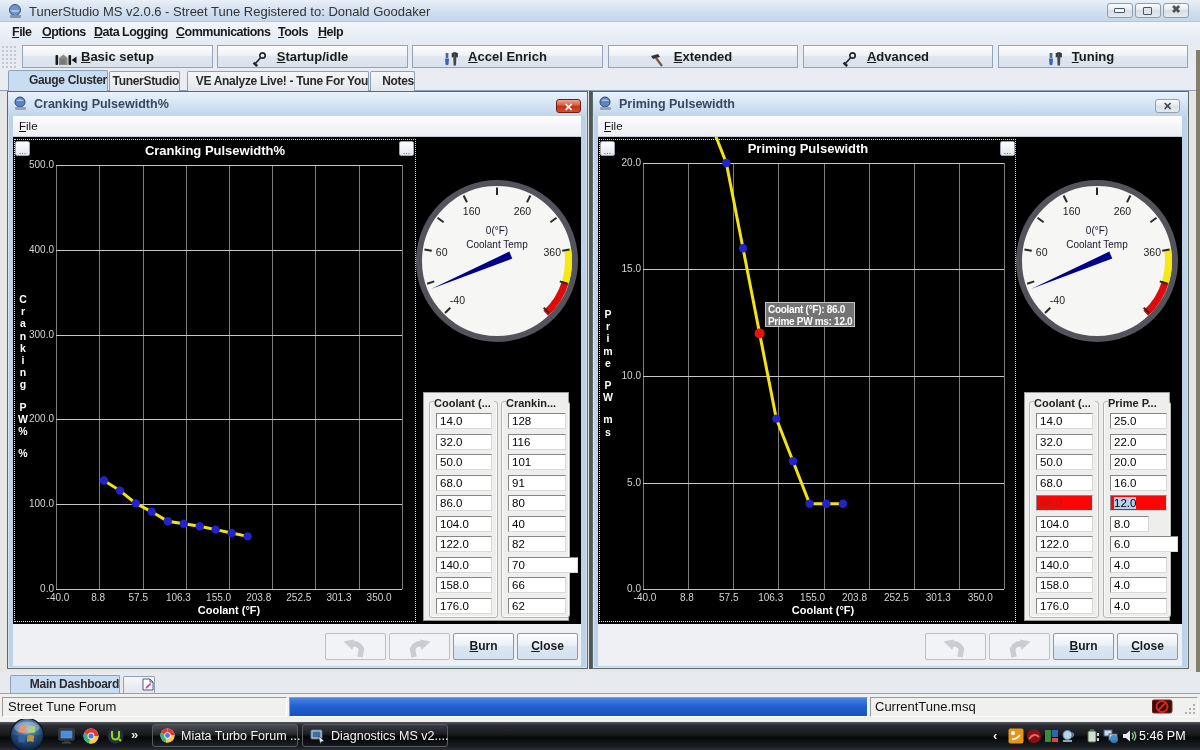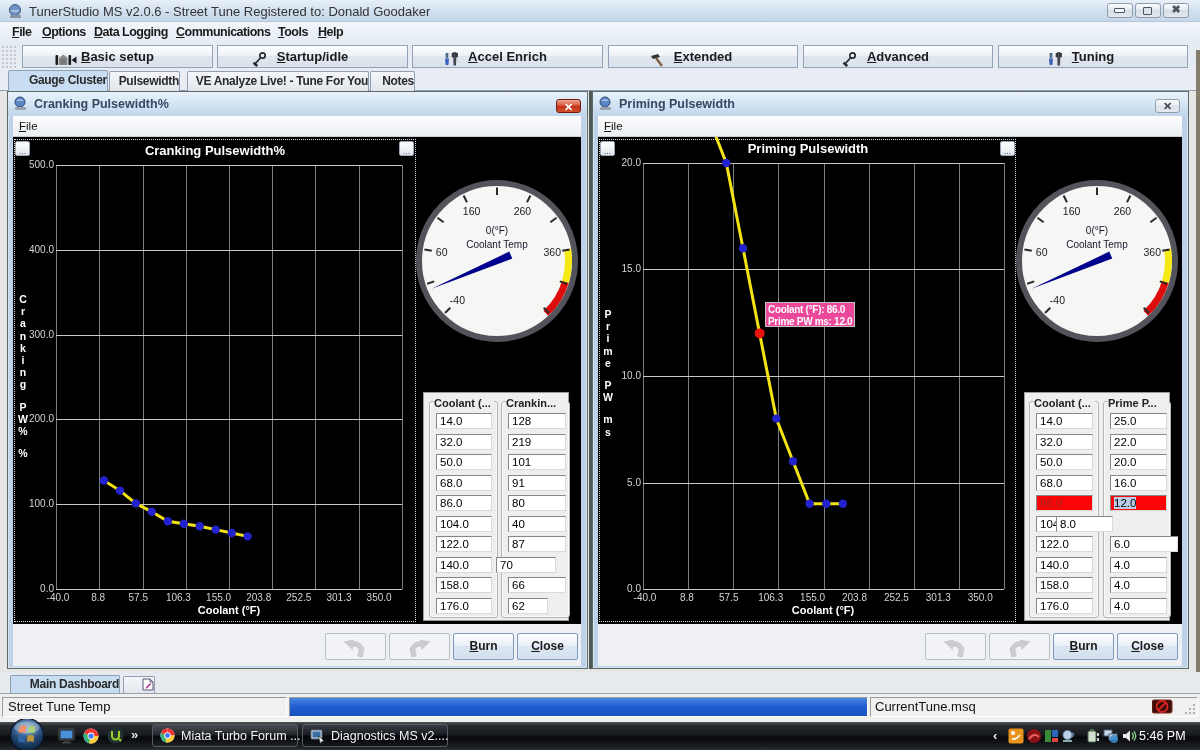--- a/index.html
+++ b/index.html
@@ -57,21 +57,21 @@
  white-space:nowrap;overflow:hidden;background:#eeeeec;line-height:12px}
 .tf{position:absolute;height:16px;background:#fff;font-size:11.5px;color:#000;
  border:1px solid #d9d9d9;border-top-color:#868686;border-left-color:#868686;
  padding-left:3px;line-height:14px;white-space:nowrap;overflow:hidden}
 .closeR{position:absolute;width:25px;height:14px;border:1px solid #6e1d10;border-radius:3px;
  background:linear-gradient(#efa18e,#d95b40 45%,#c03014 50%,#d2502e);}
 .closeR span{position:absolute;left:0;right:0;top:0;text-align:center;font-size:11px;font-weight:700;color:#fff;line-height:14px}
 .closeG{position:absolute;width:25px;height:14px;border:1px solid #96a0ac;border-radius:3px;
  background:linear-gradient(#fafbfc,#e7ebf0 45%,#dbe1e8 50%,#e3e8ee)}
 .closeG span{position:absolute;left:0;right:0;top:0;text-align:center;font-size:11px;font-weight:700;color:#3c4550;line-height:13px}
-.tooltip{position:absolute;background:#ec4899;border:1px solid #c4c4c4;color:#fdfdfd;
+.tooltip{position:absolute;background:#737373;border:1px solid #c4c4c4;color:#fdfdfd;
  font-size:10px;font-weight:700;letter-spacing:-0.3px;line-height:12px;padding:0.5px 2px;white-space:nowrap}
 
 #dashtabs{position:absolute;left:0;top:672px;width:1200px;height:22px;background:#e7eaee;
  border-bottom:1px solid #98a2ae}
 #statusbar{position:absolute;left:0;top:694px;width:1200px;height:28px;background:#f0f0ee}
 .scell{position:absolute;height:20px;border:1px solid #fff;
  border-top-color:#9a9a9a;border-left-color:#9a9a9a;font-size:13px;color:#111}
 #taskbar{position:absolute;left:0;top:722px;width:1200px;height:28px;
  background:linear-gradient(#53565c,#292c31 12%,#17191d 45%,#07080a 55%,#1a1d22 88%,#2c3036)}
 .taskbtn{position:absolute;top:2px;height:23px;border:1px solid #585b61;border-radius:3px;
@@ -174,21 +174,21 @@
 <div class="tbtn" style="left:998px;top:45px;width:190px"><span style="position:relative"><svg style="position:absolute;left:-26px;top:2px" width="22" height="17" viewBox="0 0 22 17">
         <g>
           <path d="M3.5 2 h3 l-0.3 5 h-2.4 z" fill="#4a6a8a"></path>
           <path d="M3 7.5 h4 l-0.5 6 q-1.5 1.5 -3 0 z" fill="#3a62b8"></path>
           <path d="M10.5 2 v3.5 h1.4 v-3.5 h1.8 v3.5 h1.4 v-3.5" stroke="#33363c" stroke-width="1.6" fill="none"></path>
           <path d="M11.2 5 h3.2 l-0.4 9.5 h-2.4 z" fill="#44474e"></path>
         </g>
       </svg><u>T</u>uning</span></div>
 <div id="tabbar"></div>
 <div class="tab sel" style="left:8px;top:70px;width:100px;height:21px">Gauge Cluster</div>
-<div class="tab" style="left:109px;top:71px;width:71px;height:20px">Pulsewidth</div>
+<div class="tab" style="left:109px;top:71px;width:71px;height:20px">TunerStudio</div>
 <div class="tab" style="left:187px;top:71px;width:182px;height:20px">VE Analyze Live! - Tune For You</div>
 <div class="tab" style="left:370px;top:71px;width:45px;height:20px">Notes</div>
 <div id="mdi"></div>
 <div class="abs" style="left:589px;top:91px;width:3px;height:578px;background:#4f5a56"></div>
 <div class="abs" style="left:1196px;top:50px;width:4px;height:672px;background:#847d6b"></div>
 <div class="win" style="left:7px;top:91px;width:581px;height:578px"></div>
 <div class="wtitle" style="left:8px;top:92px;width:579px;height:24px">
     <span class="txt" style="left:26px">Cranking Pulsewidth%</span>
   </div>
 <svg class="abs" style="left:13px;top:96px" width="15" height="15" viewBox="0 0 15 15">
@@ -288,37 +288,37 @@
 <polygon points="19.6,112.7 97.3,75.6 100.3,82.6" fill="#00008c"></polygon>
 </svg>
 <div class="tpanel" style="left:423px;top:392px;width:146px;height:229px"></div>
 <div class="cbox" style="left:429px;top:401px;width:69px;height:217px"></div>
 <div class="cbox" style="left:501px;top:401px;width:69px;height:217px"></div>
 <div class="thead" style="left:434px;top:397px;width:60px">Coolant (...</div>
 <div class="thead" style="left:506px;top:397px;width:62px">Crankin...</div>
 <div class="tf" style="left:436px;top:413px;width:56px">14.0</div>
 <div class="tf" style="left:508px;top:413px;width:58px">128</div>
 <div class="tf" style="left:436px;top:434px;width:56px">32.0</div>
-<div class="tf" style="left:508px;top:434px;width:58px">219</div>
+<div class="tf" style="left:508px;top:434px;width:58px">116</div>
 <div class="tf" style="left:436px;top:454px;width:56px">50.0</div>
 <div class="tf" style="left:508px;top:454px;width:58px">101</div>
 <div class="tf" style="left:436px;top:475px;width:56px">68.0</div>
 <div class="tf" style="left:508px;top:475px;width:58px">91</div>
 <div class="tf" style="left:436px;top:495px;width:56px">86.0</div>
 <div class="tf" style="left:508px;top:495px;width:58px">80</div>
 <div class="tf" style="left:436px;top:516px;width:56px">104.0</div>
 <div class="tf" style="left:508px;top:516px;width:58px">40</div>
 <div class="tf" style="left:436px;top:536px;width:56px">122.0</div>
-<div class="tf" style="left:508px;top:536px;width:58px">87</div>
+<div class="tf" style="left:508px;top:536px;width:58px">82</div>
 <div class="tf" style="left:436px;top:557px;width:56px">140.0</div>
-<div class="tf" style="left:496px;top:557px;width:60px">70</div>
+<div class="tf" style="left:508px;top:557px;width:70px">70</div>
 <div class="tf" style="left:436px;top:577px;width:56px">158.0</div>
 <div class="tf" style="left:508px;top:577px;width:58px">66</div>
 <div class="tf" style="left:436px;top:598px;width:56px">176.0</div>
-<div class="tf" style="left:508px;top:598px;width:40px">62</div>
+<div class="tf" style="left:508px;top:598px;width:58px">62</div>
 <div class="botband" style="left:13px;top:624px;width:568px;height:42px"></div>
 <div class="ibtn" style="left:325px;top:633px"></div>
 <svg class="abs" style="left:340px;top:636px" width="30" height="24" viewBox="0 0 30 24">
     <g transform="">
       <path d="M11 8.5 A 8 8 0 0 1 21.5 13 L20 21" fill="none" stroke="#caccd1" stroke-width="5.5"></path>
       <path d="M3.5 5.5 L14 3.5 L12.5 14 z" fill="#caccd1"></path>
     </g>
   </svg>
 <div class="ibtn" style="left:389px;top:633px"></div>
 <svg class="abs" style="left:404px;top:636px" width="30" height="24" viewBox="0 0 30 24">
@@ -431,21 +431,21 @@
 <div class="tf" style="left:1110px;top:413px;width:57px">25.0</div>
 <div class="tf" style="left:1036px;top:434px;width:57px">32.0</div>
 <div class="tf" style="left:1110px;top:434px;width:57px">22.0</div>
 <div class="tf" style="left:1036px;top:454px;width:57px">50.0</div>
 <div class="tf" style="left:1110px;top:454px;width:57px">20.0</div>
 <div class="tf" style="left:1036px;top:475px;width:57px">68.0</div>
 <div class="tf" style="left:1110px;top:475px;width:57px">16.0</div>
 <div class="tf" style="left:1036px;top:495px;width:57px;background:#fb0507;color:#a02521">86.0</div>
 <div class="tf" style="left:1110px;top:495px;width:57px;background:#fb0507"><span style="background:#b9cfe8">12.0</span></div>
 <div class="tf" style="left:1036px;top:516px;width:57px">104.0</div>
-<div class="tf" style="left:1056px;top:516px;width:57px">8.0</div>
+<div class="tf" style="left:1110px;top:516px;width:39px">8.0</div>
 <div class="tf" style="left:1036px;top:536px;width:57px">122.0</div>
 <div class="tf" style="left:1110px;top:536px;width:68px">6.0</div>
 <div class="tf" style="left:1036px;top:557px;width:57px">140.0</div>
 <div class="tf" style="left:1110px;top:557px;width:57px">4.0</div>
 <div class="tf" style="left:1036px;top:577px;width:57px">158.0</div>
 <div class="tf" style="left:1110px;top:577px;width:57px">4.0</div>
 <div class="tf" style="left:1036px;top:598px;width:57px">176.0</div>
 <div class="tf" style="left:1110px;top:598px;width:57px">4.0</div>
 <div class="botband" style="left:598px;top:624px;width:584px;height:42px"></div>
 <div class="ibtn" style="left:925px;top:633px"></div>
@@ -467,21 +467,21 @@
 <div class="tooltip" style="left:765px;top:302px;width:90px;height:25px">Coolant (°F): 86.0<br>Prime PW ms: 12.0</div>
 <div id="dashtabs"></div>
 <div class="tab sel" style="left:10px;top:675px;width:110px;height:18px;line-height:17px">Main Dashboard</div>
 <div class="tab" style="left:123px;top:676px;width:32px;height:17px"><svg width="12" height="13" viewBox="0 0 12 13" style="margin-top:1px">
       <path d="M1 1 h7 l3 3 v8 h-10 z" fill="#fff" stroke="#557"></path>
       <path d="M8 1 v3 h3" fill="none" stroke="#557"></path>
       <path d="M4 9 l4 -4 1.2 1.2 -4 4 -1.8 .6 z" fill="#b49"></path>
     </svg></div>
 <div id="statusbar"></div>
 <div class="scell" style="left:2px;top:697px;width:285px">
-    <span style="position:absolute;left:5px;top:1px">Street Tune Temp</span>
+    <span style="position:absolute;left:5px;top:1px">Street Tune Forum</span>
   </div>
 <div class="scell" style="left:289px;top:697px;width:579px;background:linear-gradient(#4a86e0,#2160d2 45%,#1751bd)"></div>
 <div class="scell" style="left:870px;top:697px;width:328px">
     <span style="position:absolute;left:4px;top:1px">CurrentTune.msq</span>
   </div>
 <svg class="abs" style="left:1152px;top:699px" width="22" height="16" viewBox="0 0 22 16">
 <rect x="0" y="1" width="20" height="13" rx="2" fill="#3a0f0a" stroke="#7a2a1a"></rect>
 <circle cx="10" cy="7.5" r="5.5" fill="none" stroke="#d22" stroke-width="1.8"></circle>
 <path d="M6 11.5 L14 3.5" stroke="#d22" stroke-width="1.8"></path>
   </svg>

